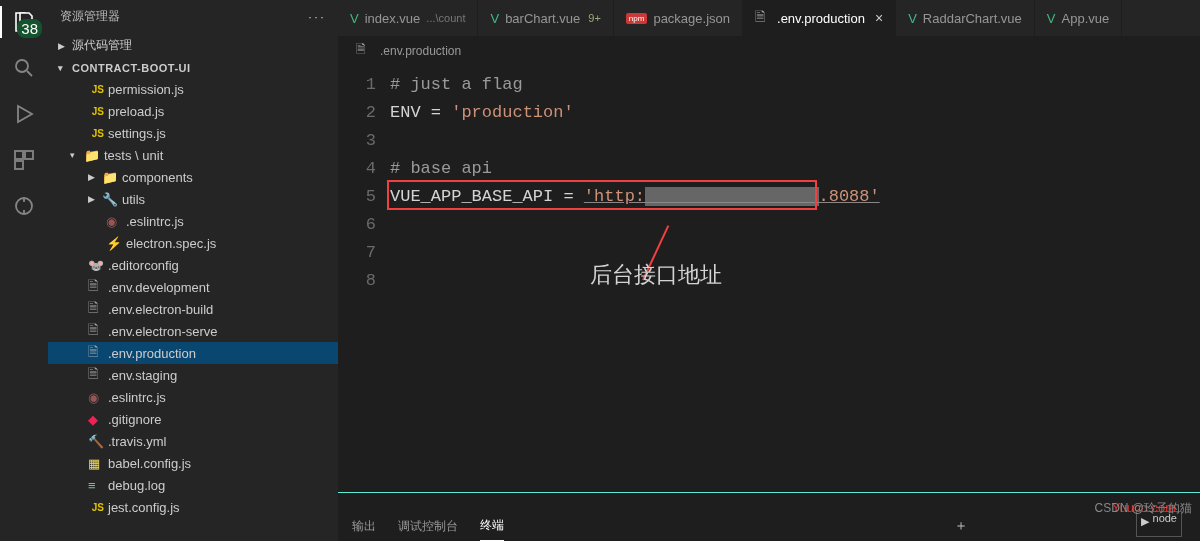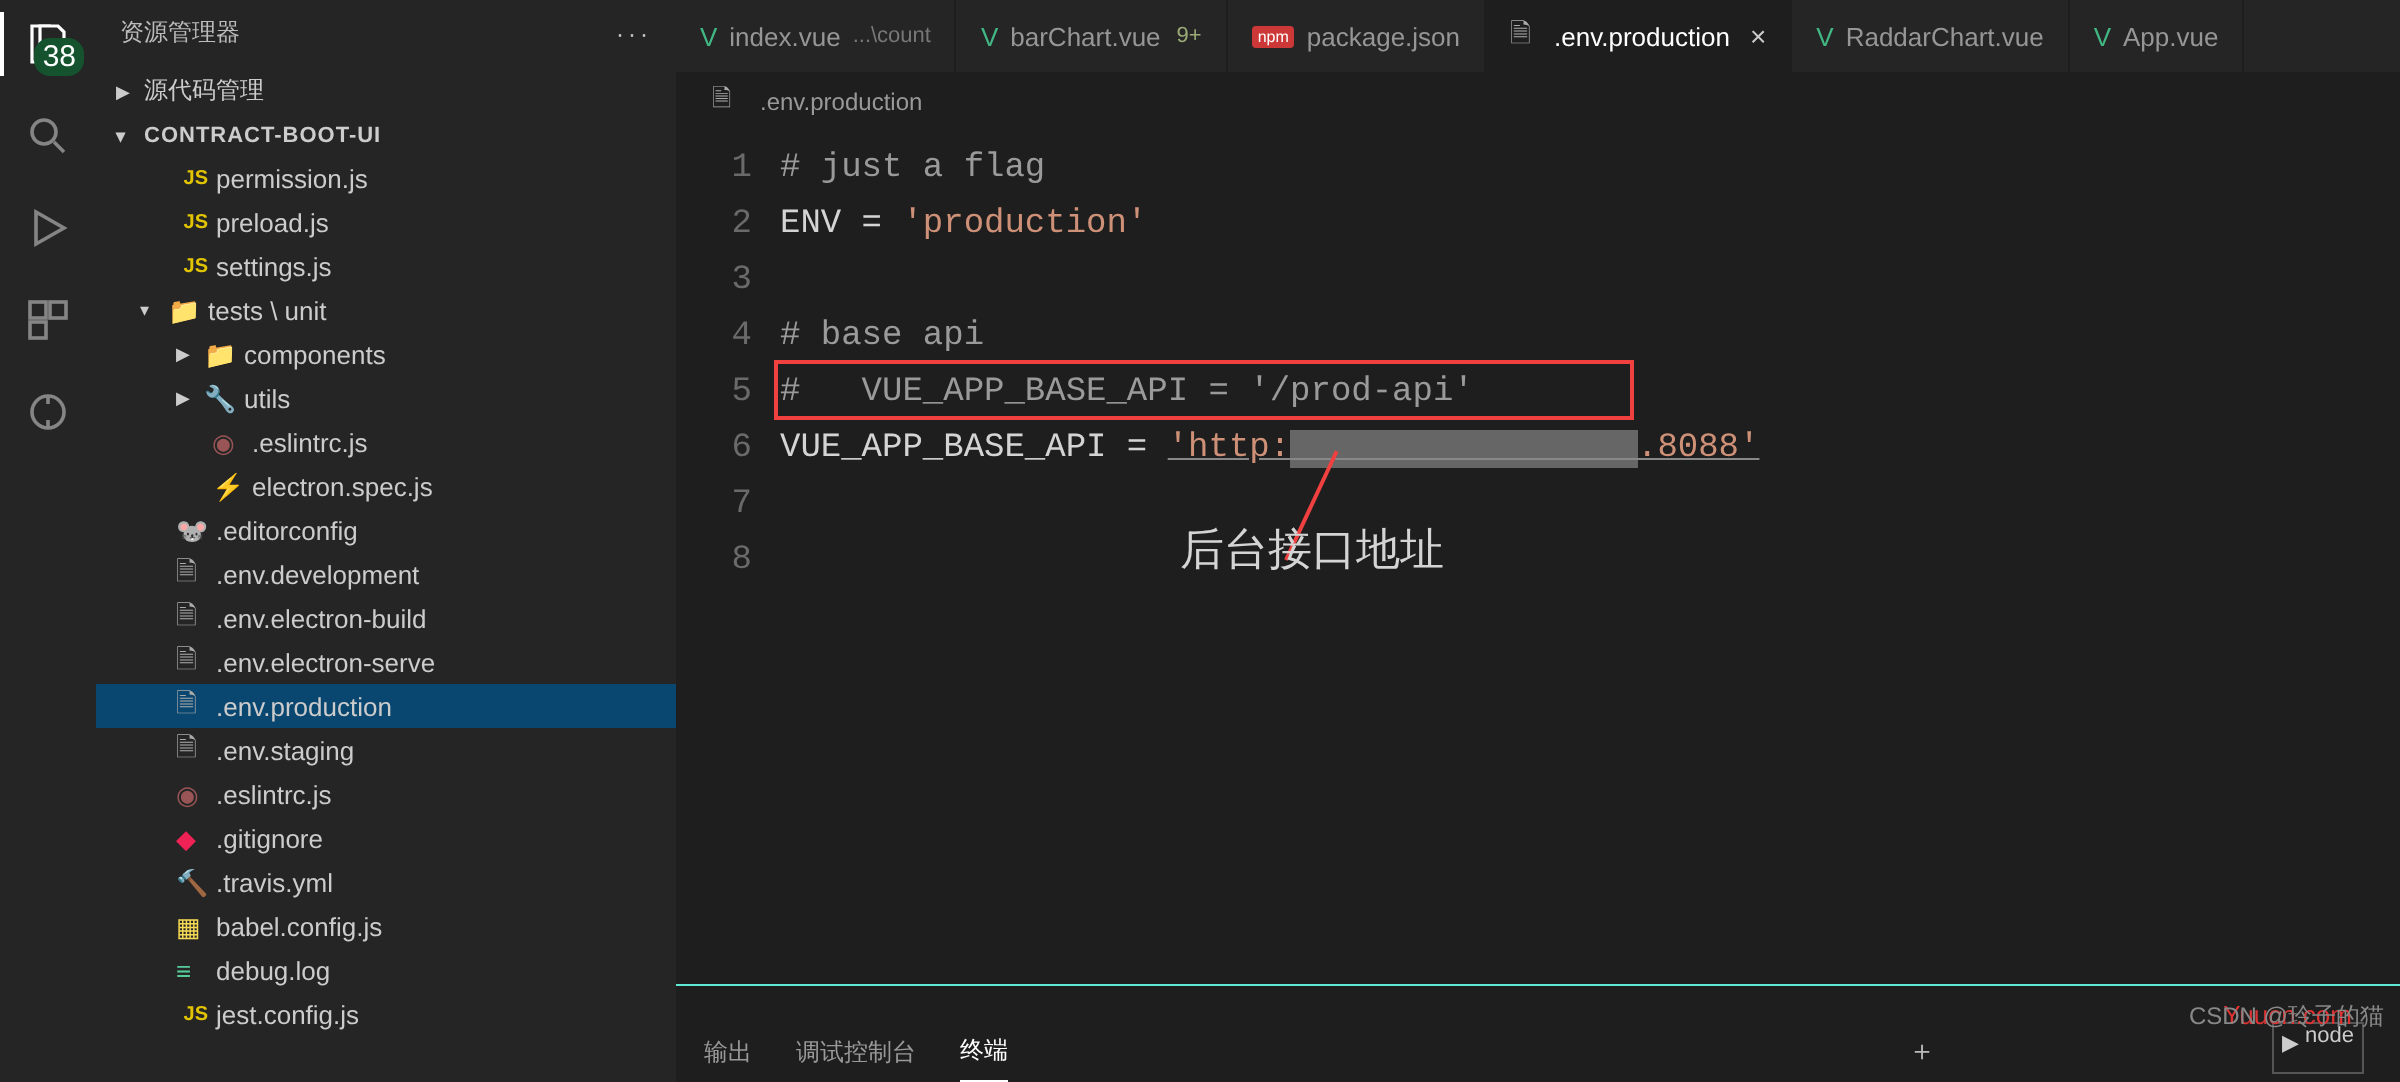--- a/index.html
+++ b/index.html
@@ -249,21 +249,20 @@
           <div>5</div>
           <div>6</div>
           <div>7</div>
           <div>8</div>
       </div>
       <div class="code">
         <div><span class="comment"># just a flag</span></div>
         <div><span>ENV = </span><span class="str">'production'</span></div>
         <div>&nbsp;</div>
         <div><span class="comment"># base api</span></div>
-        <div><span class="comment">#   VUE_APP_BASE_API = '/prod-api'</span></div>
         <div><span>VUE_APP_BASE_API = </span><span class="str url-u"><span>'http:</span><span class="blur">&nbsp;&nbsp;&nbsp;&nbsp;&nbsp;&nbsp;&nbsp;&nbsp;&nbsp;&nbsp;&nbsp;&nbsp;&nbsp;&nbsp;&nbsp;&nbsp;&nbsp;</span><span>.8088'</span></span></div>
         <div>&nbsp;</div>
         <div>&nbsp;</div>
 
         <div class="hi-box" style="left:-3px; top:115px; width:430px; height:30px;"></div>
         <div class="anno-line" style="left:252px; top:155px; height:60px; transform:rotate(25deg);"></div>
         <div class="anno-text" style="left:200px; top:196px;">后台接口地址</div>
       </div>
     </div>
 

